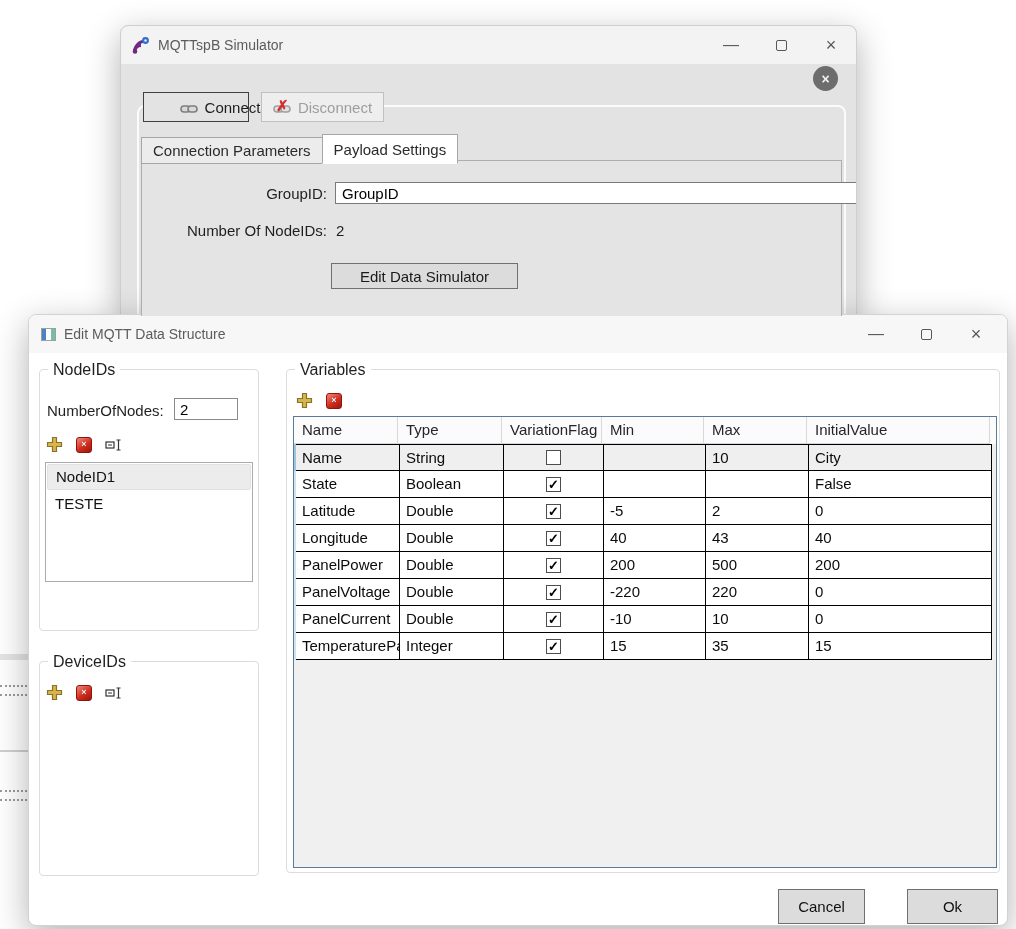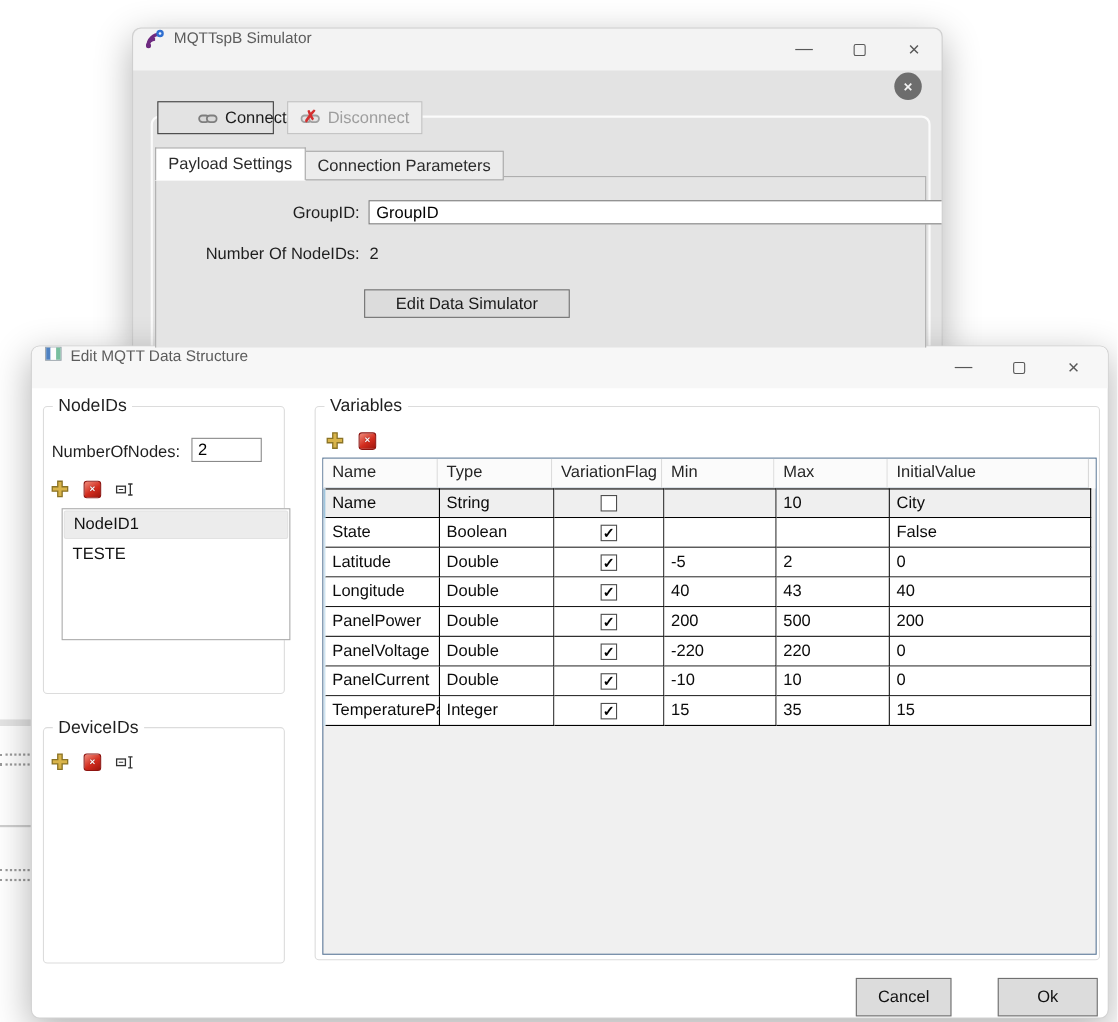--- a/index.html
+++ b/index.html
@@ -6,21 +6,21 @@
   body { font-family:"Liberation Sans", sans-serif; background:#fff; }
   .stage { position:relative; width:1016px; height:929px; background:#ffffff; overflow:hidden; }
 
   
   .bg-band   { position:absolute; left:0; width:28px; background:#e4e4e4; }
   .bg-line   { position:absolute; left:0; width:28px; background:#cfcfcf; }
   .bg-dotted { position:absolute; left:0; width:27px; height:0; border-top:2px dotted #9a9a9a; }
 
   
   .win { position:absolute; box-shadow:0 10px 34px rgba(0,0,0,.30); }
-  .titlebar { display:flex; height:38px; }
+  .titlebar { display:flex; align-items:center; height:38px; }
   .title-text { font-size:14px; color:#5c5c5c; margin-left:8px; }
   .caption-btns { margin-left:auto; display:flex; height:100%; }
   .cap-btn { width:50px; height:100%; display:flex; align-items:center; justify-content:center;
              color:#585858; font-size:16px; line-height:1; }
   .cap-btn .maxbox { width:11px; height:11px; border:1.2px solid #585858; border-radius:2px; }
 
   
   .win-sim { left:120px; top:25px; width:737px; height:292px; background:#e3e3e3;
              border-radius:8px 8px 0 0; border:1px solid #cfcfcf; overflow:hidden; }
   .win-sim .titlebar { background:#f3f3f3; border-radius:8px 8px 0 0; padding-left:10px; }
@@ -70,21 +70,21 @@
               font-family:"Liberation Sans", sans-serif; }
 
   .mini-toolbar { position:absolute; display:flex; gap:13px; align-items:center; }
   .tb-icon { width:17px; height:17px; display:flex; align-items:center; justify-content:center; }
   .icon-del { width:16px; height:16px; border-radius:3px; border:1px solid #8e1410;
               background:linear-gradient(145deg,#f08a7a,#d22c1e 55%,#9e150c);
               color:#fff; font-size:9px; font-weight:bold; line-height:1;
               display:flex; align-items:center; justify-content:center; text-shadow:0 0 1px #600; }
 
   .listbox { position:absolute; border:1px solid #ababab; background:#fff; overflow:hidden; }
-  .lb-nodeids  { left:16px; top:92px; width:208px; height:120px; }
+  .lb-nodeids  { left:5px; top:92px; width:208px; height:120px; }
   .lb-deviceids{ left:5px; top:50px; width:208px; height:150px; }
   .list-item { height:26px; line-height:26px; padding-left:8px; font-size:15px; color:#111;
                margin:1px 1px 0 1px; border-radius:2px; white-space:nowrap; }
   .list-item.selected { background:#ececec; border:1px solid #e2e2e2; line-height:24px; }
 
   
   .datagrid { position:absolute; left:6px; top:46px; width:704px; height:452px;
               border:1.5px solid #5c7999; background:#f0f0f0; overflow:hidden; }
   .dg-header { display:flex; height:27px; background:#fbfbfb; }
   .dg-th { font-size:15px; color:#262626; padding-left:8px; line-height:26px;
@@ -165,22 +165,22 @@
         <svg width="18" height="12" viewBox="0 0 18 12">
           <rect x="1" y="3" width="9" height="6" rx="3" fill="#e3e3e3" stroke="#a0a0a0" stroke-width="1.6"></rect>
           <rect x="8" y="3" width="9" height="6" rx="3" fill="#e3e3e3" stroke="#a0a0a0" stroke-width="1.6"></rect>
         </svg>
         <span class="chain-x">✗</span>
       </span>
       <span>Disconnect</span>
     </div>
 
     <div class="tab-strip">
+        <div class="tab">Connection Parameters</div>
         <div class="tab active">Payload Settings</div>
-        <div class="tab">Connection Parameters</div>
       </div>
 
     <div class="tab-content">
       <div class="form-label" style="top:24px;">GroupID:</div>
       <input class="groupid-input" type="text" value="GroupID" style="">
       <div class="form-label" style="top:61px;">Number Of NodeIDs:</div>
       <div class="nodeids-value">2</div>
       <div class="btn-edit-ds">
         <span>Edit Data Simulator</span>
       </div>

